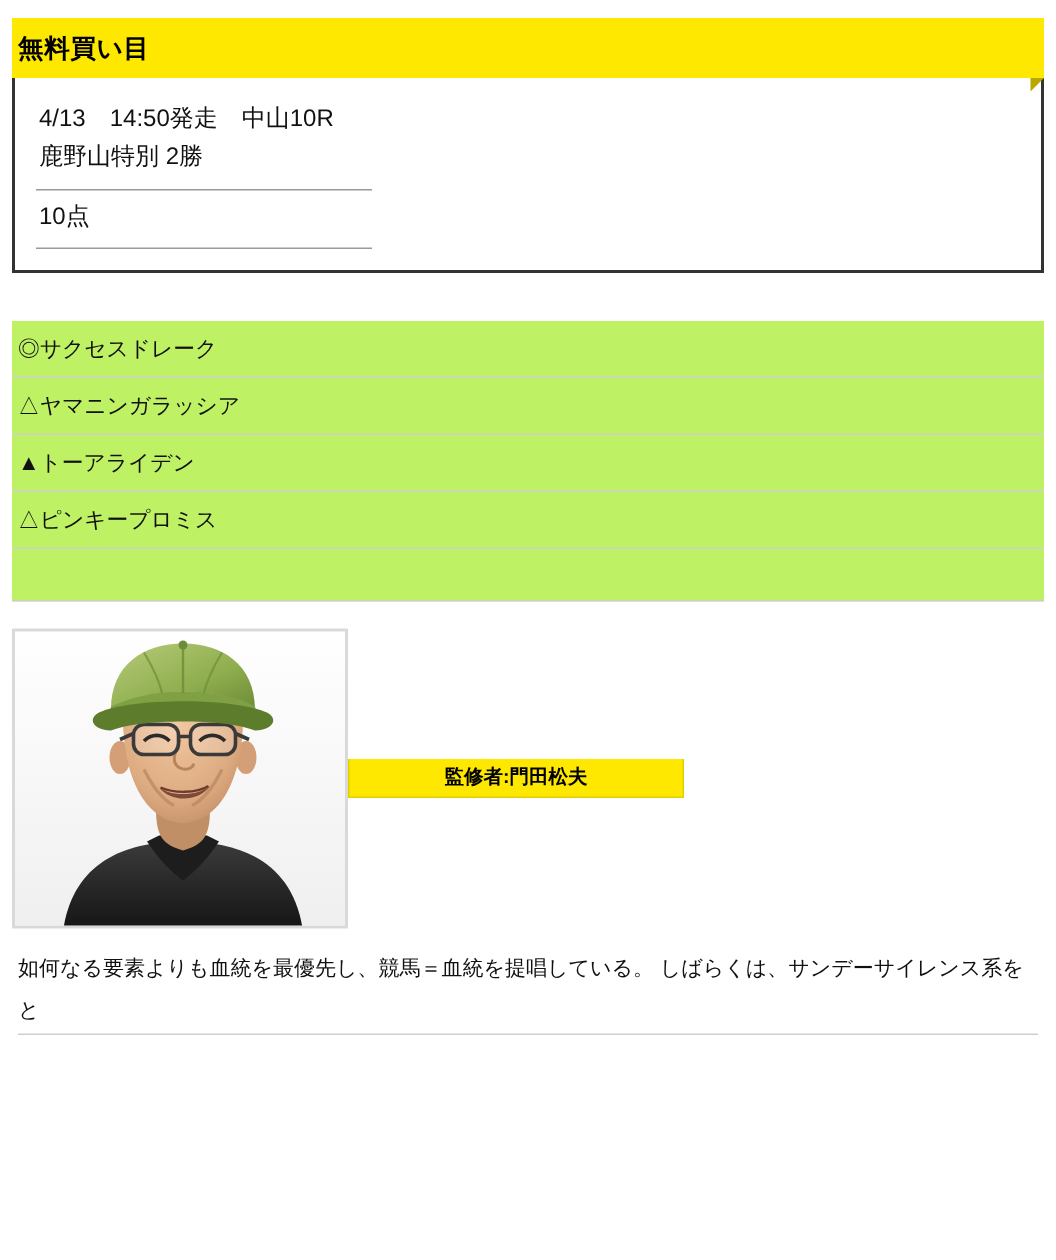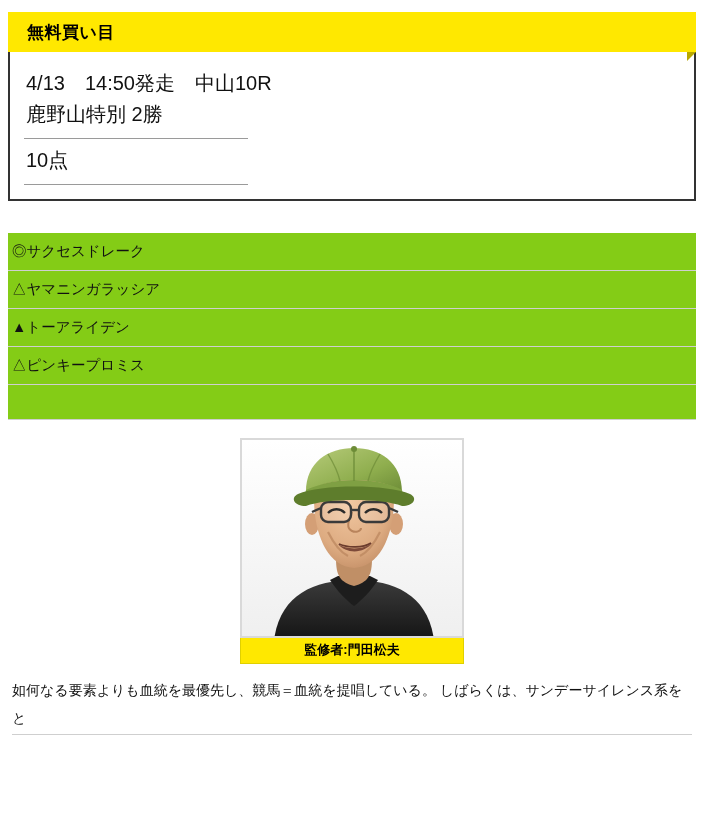--- a/index.html
+++ b/index.html
@@ -23,21 +23,21 @@
   .banner-wrap {
     position: relative;
     width: 688px;
   }
   .banner {
     position: relative;
     background: #ffe800;
     height: 40px;
     display: flex;
     align-items: center;
-    padding-left: 19px;
+    padding-left: 4px;
   }
   .banner-title {
     font-size: 17px;
     font-weight: bold;
     color: #000000;
     letter-spacing: 0.5px;
   }
   .banner-fold {
     position: absolute;
     right: 0;
@@ -51,54 +51,54 @@
   
   .pick-box {
     border: 2px solid #333333;
     border-top: none;
     background: #ffffff;
     padding: 10px 14px 14px 14px;
     width: 688px;
   }
   .pick-row {
     padding: 6px 2px 8px 2px;
-    font-size: 20px;
+    font-size: 16px;
     color: #111111;
     line-height: 1.55;
   }
   .pick-row.divided {
     border-bottom: 1px solid #9a9a9a;
     width: 224px;
   }
   .pick-row.full {
     border-bottom: none;
     width: auto;
   }
   .pick-line {
     white-space: pre;
   }
 
   
   .comment-box {
     width: 688px;
     margin-top: 0;
-    background: #84cc16;
+    background: #bef264;
   }
   .comment-item {
     border-bottom: 1px solid #cfcfcf;
     padding: 9px 4px 9px 4px;
     font-size: 14.5px;
     color: #111111;
   }
 
   
   .portrait-area {
     width: 688px;
     display: flex;
-    flex-direction: column;
+    flex-direction: row;
     align-items: center;
     margin-top: 18px;
   }
   .portrait-frame {
     width: 224px;
     height: 200px;
     border: 2px solid #d9d9d9;
     background: linear-gradient(#fdfdfd, #f3f3f3);
     overflow: hidden;
     position: relative;

